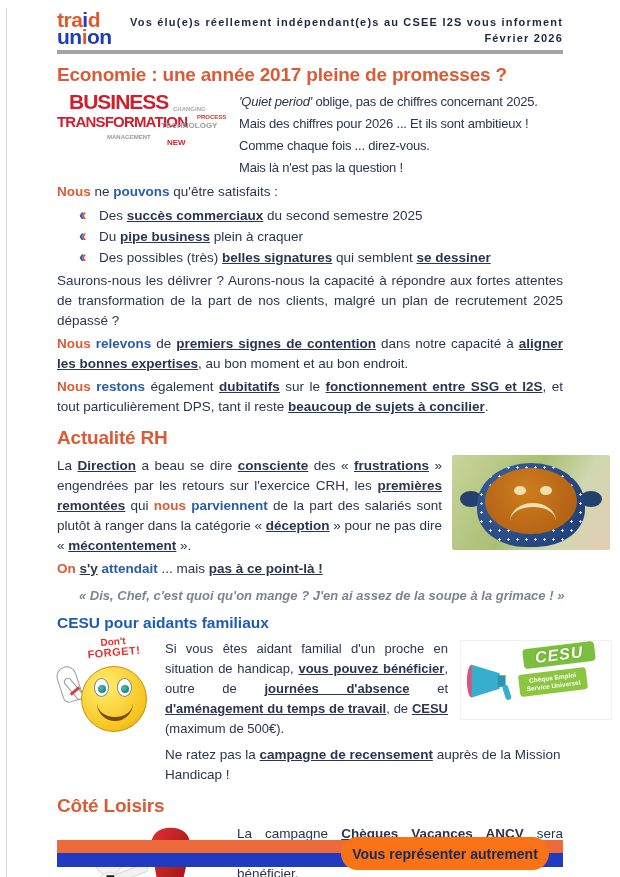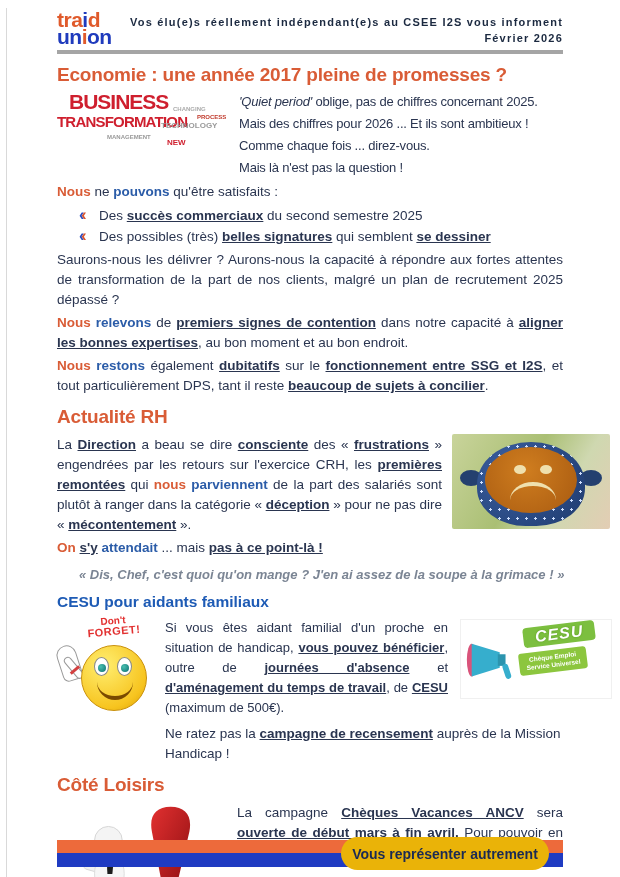--- a/index.html
+++ b/index.html
@@ -108,21 +108,21 @@
 
   
   .loisirs-row { display:flex; gap:12px; margin-top:2px; }
   .excl { width:168px; height:130px; flex:none; }
   .loisirs-text { flex:1; }
 
   
   .footer { position:absolute; bottom:10px; left:57px; right:57px; }
   .bar-orange { height:13px; background:#ed6a3b; }
   .bar-blue { height:14px; background:#1f3bc2; }
-  .pill { position:absolute; right:14px; top:-3px; width:208px; height:33px; background:#eab308;
+  .pill { position:absolute; right:14px; top:-3px; width:208px; height:33px; background:#f97316;
           border-radius:17px; display:flex; align-items:center; justify-content:center;
           font-weight:700; font-size:14px; color:#1a2a55; }
 </style>
 </head>
 <body>
 
 <div class="page-edge"></div>
 
 <div class="content">
 
@@ -157,20 +157,24 @@
       <p><span>Mais là n'est pas la question !</span></p>
     </div>
   </div>
 
   <p><span class="o">Nous</span><span> ne </span><span class="bl">pouvons</span><span> qu'être satisfaits :</span></p>
 
   <ul class="bullets">
     <li>
         <span class="bullet-icon"></span>
         <span><span>Des </span><span class="b">succès commerciaux</span><span> du second semestre 2025</span></span>
+      </li>
+    <li>
+        <span class="bullet-icon"></span>
+        <span><span>Du </span><span class="b">pipe business</span><span> plein à craquer</span></span>
       </li>
     <li>
         <span class="bullet-icon"></span>
         <span><span>Des possibles (très) </span><span class="b">belles signatures</span><span> qui semblent </span><span class="b">se dessiner</span></span>
       </li>
   </ul>
 
   <p class="just"><span>Saurons-nous les délivrer ? Aurons-nous la capacité à répondre aux fortes attentes de transformation de la part de nos clients, malgré un plan de recrutement 2025 dépassé ?</span></p>
   <p class="just"><span class="o">Nous</span><span> </span><span class="bl">relevons</span><span> de </span><span class="b">premiers signes de contention</span><span> dans notre capacité à </span><span class="b">aligner les bonnes expertises</span><span>, au bon moment et au bon endroit.</span></p>
   <p class="just"><span class="o">Nous</span><span> </span><span class="bl">restons</span><span> également </span><span class="b">dubitatifs</span><span> sur le </span><span class="b">fonctionnement entre SSG et I2S</span><span>, et tout particulièrement DPS, tant il reste </span><span class="b">beaucoup de sujets à concilier</span><span>.</span></p>

